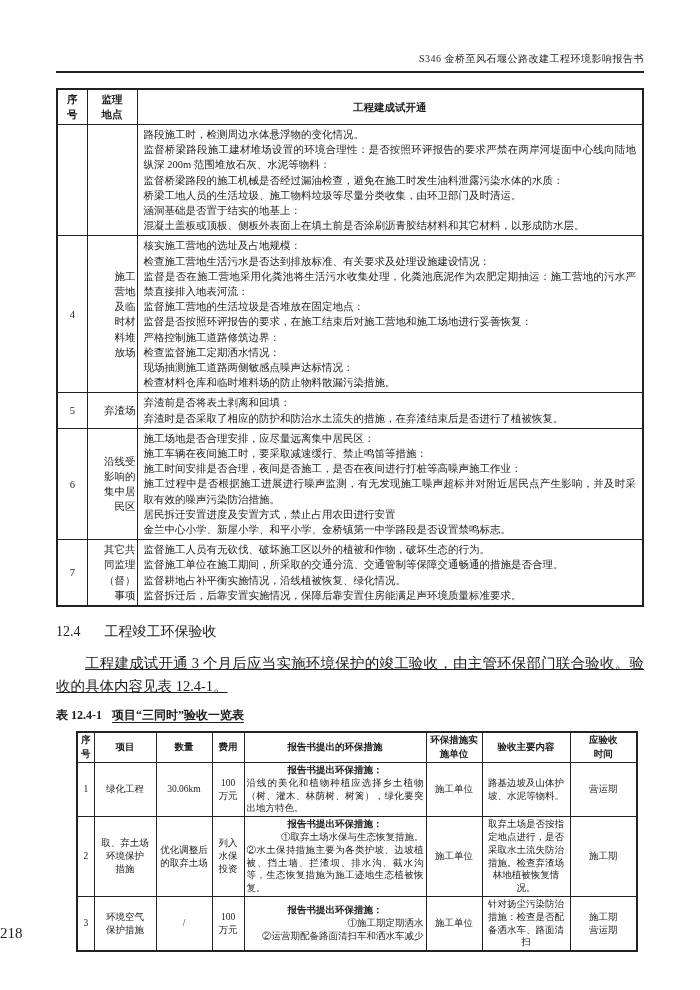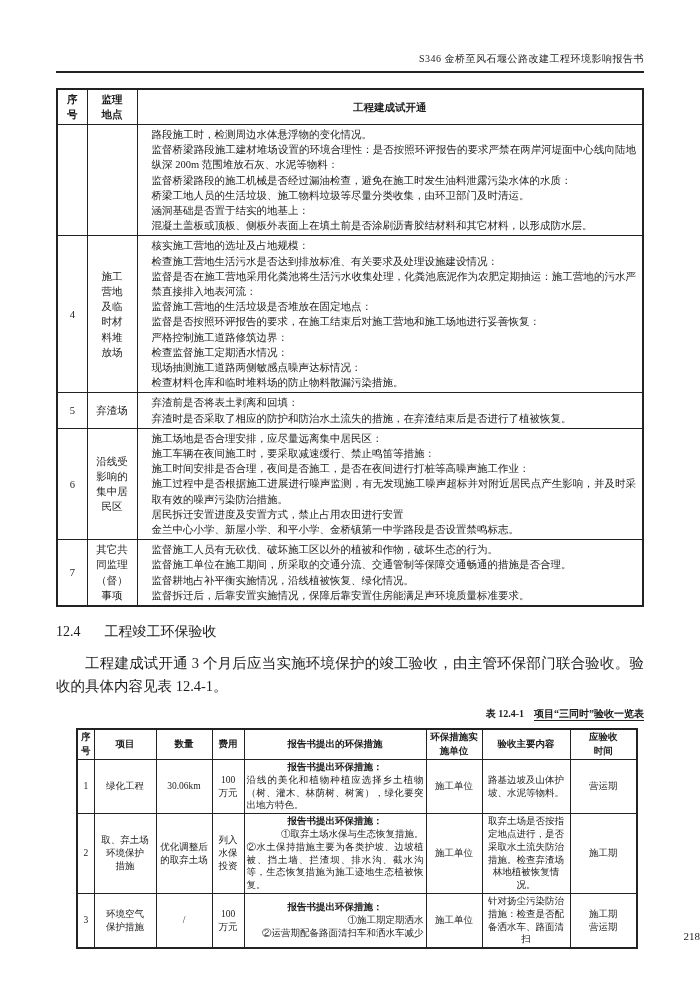--- a/index.html
+++ b/index.html
@@ -29,39 +29,40 @@
     width:100%;
     margin-top:15px;
     border-collapse:collapse;
     border:2px solid #222;
     font-size:10.5px;
     table-layout:fixed;
   }
   .t1 th, .t1 td { border:1px solid #222; vertical-align:middle; }
   .t1 th { font-weight:bold; text-align:center; line-height:15px; padding:2px 1px; }
   .t1 td.cno  { text-align:center; }
-  .t1 td.cloc { text-align:center; line-height:15.2px; padding:2px 1px;margin-left:36px; }
+  .t1 td.cloc { text-align:right; line-height:15.2px; padding:2px 1px;margin-left:36px; }
   .t1 td.ccon { padding:2px 6px; }
-  .t1item { text-align:justify; line-height:15.2px;margin-left:8px; }
+  .t1item { text-align:justify; line-height:15.2px; }
   .preline { white-space:pre-line; }
   
   .sec-heading { margin-top:16px; font-weight:normal; font-size:14px; }
   .sec-heading .num { display:inline-block; margin-right:24px; }
   .body-para {
     margin-top:11px;
     font-size:14.5px;
     line-height:23px;
     text-align:justify;
     text-indent:2em;
+    text-decoration:underline;
   }
   .tbl-caption {
     margin-top:9px;
-    text-align:right;
+    text-align:left;
     font-weight:bold;
-    font-size:10px;
+    font-size:12px;
   }
   .tbl-caption .cap-prefix { margin-right:10px; }
   .tbl-caption .cap-title { text-decoration:underline; text-underline-offset:3px; }
   
   table.t2 {
     width:560px;
     margin:7px 0 0 20px;
     border-collapse:collapse;
     border:2px solid #222;
     font-size:9.5px;
@@ -76,22 +77,22 @@
   }
   .t2 th { font-weight:bold; line-height:13.5px; }
   .mtitle { font-weight:bold; text-align:center; }
   .mshort { text-align:right; }
   .mlong  { text-align:justify; }
   
   .page-number {
     position:absolute;
     left:0; right:0;
     bottom:48px;
-    text-align:right;
-    font-size:11px;
+    text-align:left;
+    font-size:15px;
   }
 </style>
 </head>
 <body>
 
 <div class="page">
 
   <div class="doc-header">S346 金桥至风石堰公路改建工程环境影响报告书</div>
 
   <table class="t1">

